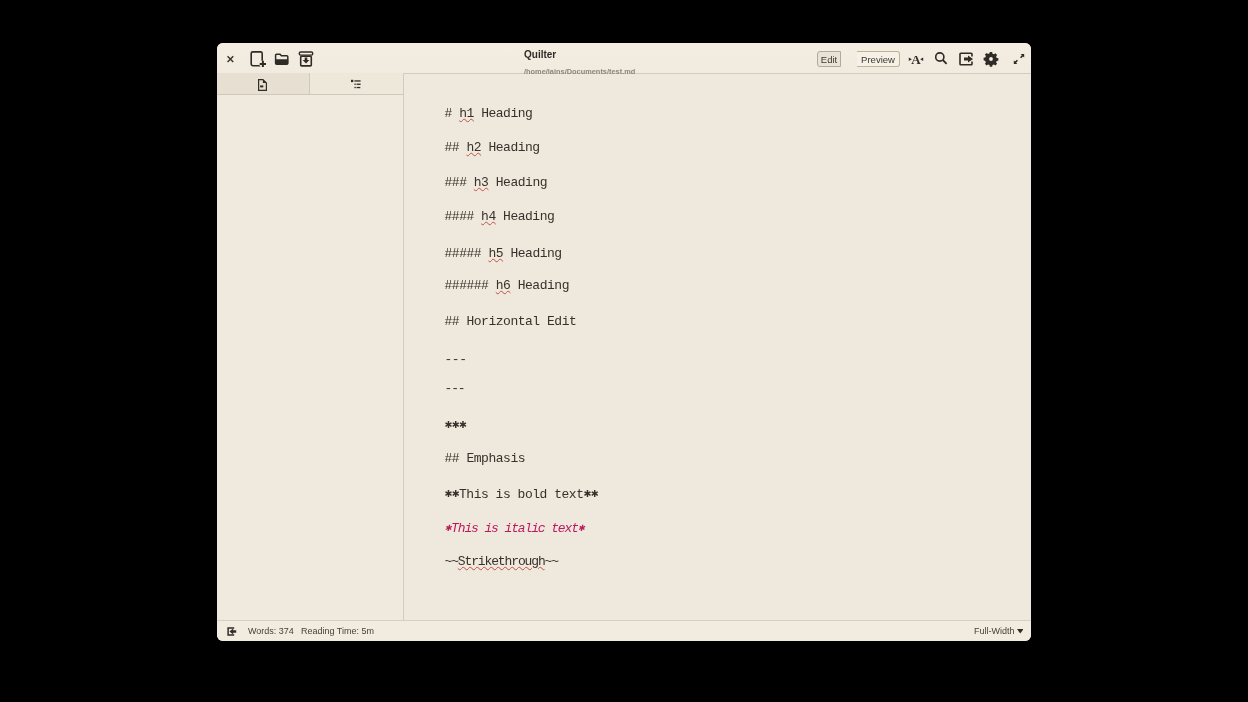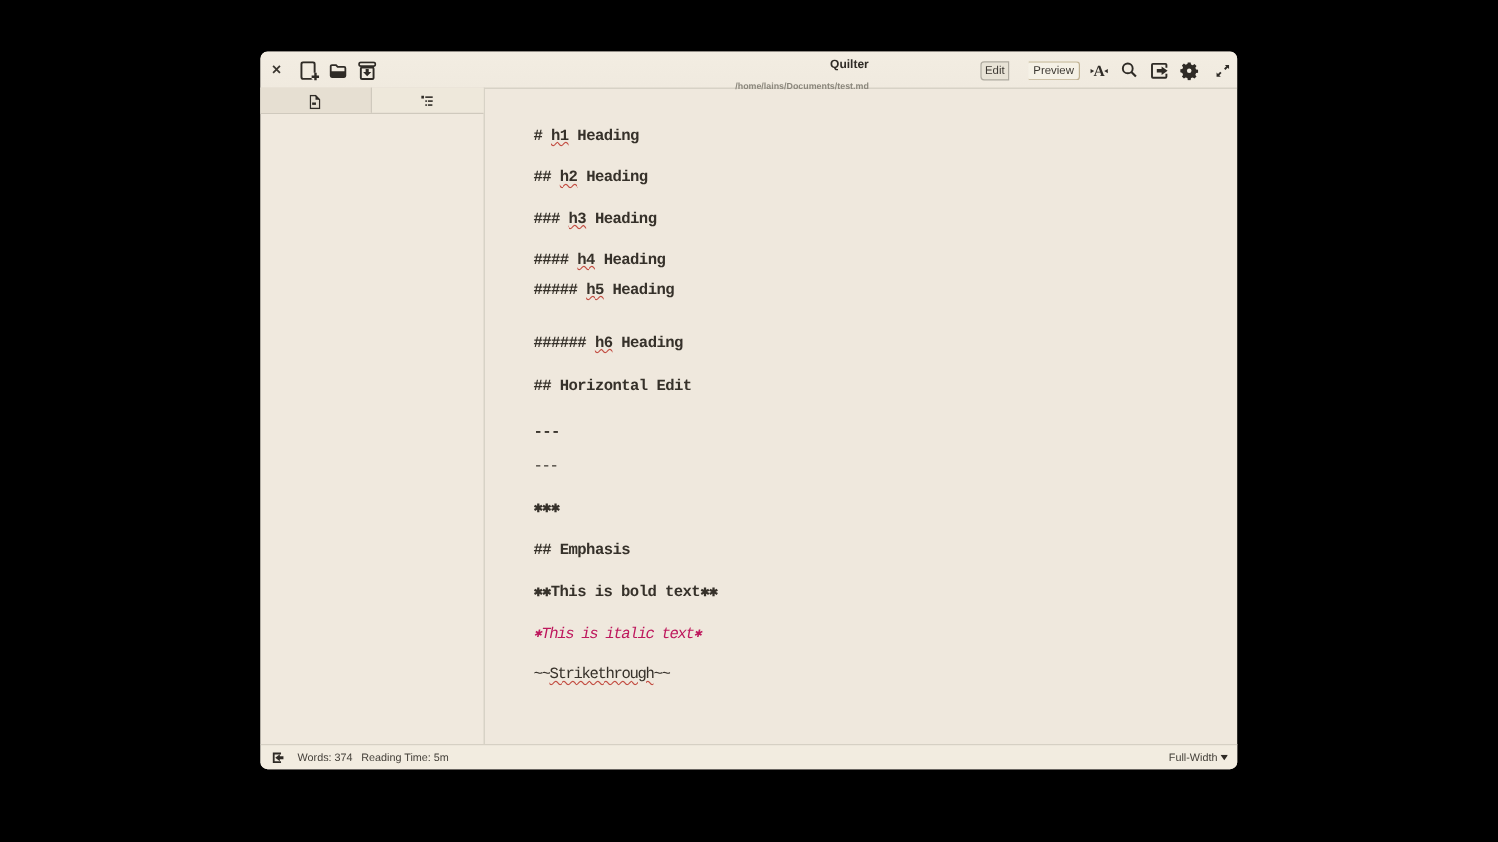--- a/index.html
+++ b/index.html
@@ -7,21 +7,21 @@
        font-family:"Liberation Sans",sans-serif;}
   .win{position:absolute;left:217px;top:43px;width:814px;height:598px;
        background:#efe8dd;border-radius:6px;overflow:hidden;
        box-shadow:0 4px 14px rgba(0,0,0,.55);}
   
   .hb{position:absolute;left:0;top:0;width:814px;height:30px;
       background:linear-gradient(#f3ede2,#f0eadf);border-bottom:1px solid #d2ccc0;}
   .close{position:absolute;left:6.5px;top:9px;width:14px;height:14px;
          font-size:10.5px;font-weight:bold;color:#3a362f;text-align:center;line-height:14px;}
   .hico{position:absolute;top:8px;width:16px;height:16px;}
-  .title{position:absolute;left:307px;top:0;width:200px;text-align:right;}
+  .title{position:absolute;left:307px;top:0;width:200px;text-align:left;}
   .title .t1{font-size:10px;font-weight:bold;color:#2f2b26;margin-top:6px;}
   .title .t2{font-size:7.4px;color:#8b877c;margin-top:7px;font-weight:bold;}
   .seg{position:absolute;left:600px;top:8px;width:83px;height:16px;}
   .seg .b1{position:absolute;left:0;top:0;width:24px;height:16px;background:#e8e3d6;
            border:1px solid #aeaa9f;border-radius:3px 0 0 3px;box-sizing:border-box;
            font-size:9.5px;color:#3c3832;text-align:center;line-height:15px;}
   .seg .b2{position:absolute;left:40px;top:0;width:43px;height:16px;background:#f5f1e6;
            border:1px solid #c0b292;border-left:none;border-radius:0 3px 3px 0;box-sizing:border-box;
            font-size:9.5px;color:#3c3832;text-align:center;line-height:15px;}
   
@@ -35,21 +35,21 @@
          border-bottom:1px solid #e3ddd0;}
   .accent{position:absolute;left:0;top:0;width:4px;height:46px;background:#49bcb1;}
   .fname{position:absolute;left:39px;top:8px;font-size:12px;color:#33302b;}
   .fpath{position:absolute;left:39px;top:30px;font-size:8.5px;line-height:10px;color:#8d887b;}
   .fclose{position:absolute;left:159px;top:14px;width:19px;height:19px;border-radius:50%;
           background:#d8d4c9;border:1px solid #b9b5aa;box-sizing:border-box;}
   .fclose:after{content:"\2715";position:absolute;left:0;top:0;width:17px;height:17px;
           font-size:8px;font-weight:bold;color:#2f2b26;text-align:center;line-height:17px;}
   .ln{position:absolute;left:227.5px;height:18px;line-height:18px;white-space:pre;
       font-family:"Liberation Mono",monospace;font-size:13px;color:#36312a;}
-  .b{font-weight:bold;letter-spacing:-0.48px;}
+  .b{font-weight:normal;letter-spacing:-0.48px;}
   .r{letter-spacing:-1.13px;}
   .it{font-style:italic;color:#be185d;letter-spacing:-1.13px;}
   .ast{display:inline-block;width:7.25px;font-family:"Liberation Sans",sans-serif;
        font-size:9.5px;text-align:center;vertical-align:0.5px;letter-spacing:0;}
   .ast2{display:inline-block;width:6.6px;font-family:"Liberation Sans",sans-serif;
        font-size:8.5px;text-align:center;vertical-align:0.5px;letter-spacing:0;}
   .sq{text-decoration:underline;text-decoration-style:wavy;text-decoration-color:#c34f44;
       text-decoration-thickness:0.8px;text-underline-offset:1px;}
   
   .status{position:absolute;left:0;top:577px;width:814px;height:21px;
@@ -135,21 +135,21 @@
           <rect x="3.4" y="7.9" width="1.4" height="1.3" fill="#2f2b26"></rect>
           <rect x="5.6" y="7.9" width="3.7" height="1.3" fill="#2f2b26"></rect>
         </svg>
     </div>
   </div>
 
   <div class="ln b" style="top:61.5px"># <span class="sq">h1</span> Heading</div>
   <div class="ln b" style="top:96.1px">## <span class="sq">h2</span> Heading</div>
   <div class="ln b" style="top:130.5px">### <span class="sq">h3</span> Heading</div>
   <div class="ln b" style="top:164.9px">#### <span class="sq">h4</span> Heading</div>
-  <div class="ln b" style="top:190px">##### <span class="sq">h5</span> Heading</div>
+  <div class="ln b" style="top:202px">##### <span class="sq">h5</span> Heading</div>
   <div class="ln b" style="top:233.9px">###### <span class="sq">h6</span> Heading</div>
   <div class="ln b" style="top:270px">## Horizontal Edit</div>
   <div class="ln b" style="top:308.2px">---</div>
   <div class="ln r" style="top:337.2px">---</div>
   <div class="ln b" style="top:372.7px"><span class="ast">✱</span><span class="ast">✱</span><span class="ast">✱</span></div>
   <div class="ln b" style="top:407.3px">## Emphasis</div>
   <div class="ln b" style="top:442px"><span class="ast">✱</span><span class="ast">✱</span>This is bold text<span class="ast">✱</span><span class="ast">✱</span></div>
   <div class="ln it" style="top:475.5px"><span class="ast2">✱</span>This is italic text<span class="ast2">✱</span></div>
   <div class="ln r" style="top:510.3px">~~<span class="sq">Strikethrough</span>~~</div>
 

